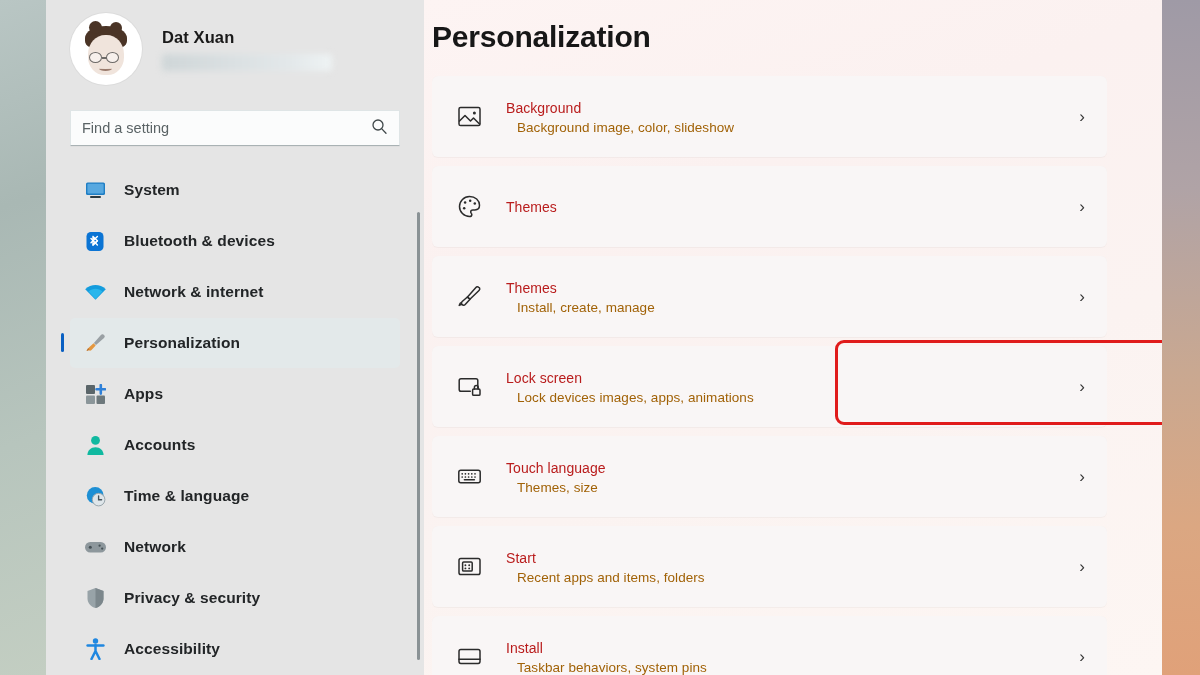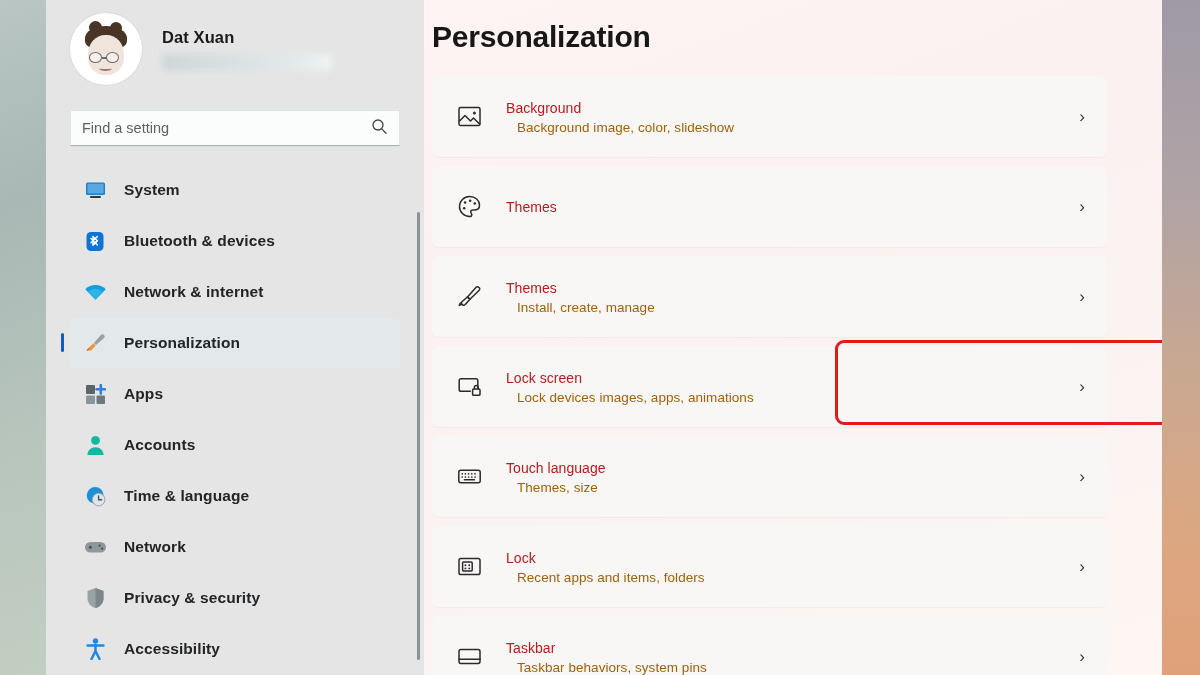--- a/index.html
+++ b/index.html
@@ -386,35 +386,35 @@
           <svg width="25" height="25" viewBox="0 0 25 25" fill="none" stroke="#2b2b2b" stroke-width="1.5">
             <rect x="2" y="4.4" width="21" height="16.2" rx="1.8"></rect>
             <rect x="5.6" y="8" width="9.6" height="9" rx="1.1"></rect>
             <circle cx="8.4" cy="11.2" r=".95" fill="#2b2b2b" stroke="none"></circle>
             <circle cx="12.2" cy="11.2" r=".95" fill="#2b2b2b" stroke="none"></circle>
             <circle cx="8.4" cy="14.4" r=".95" fill="#2b2b2b" stroke="none"></circle>
             <circle cx="12.2" cy="14.4" r=".95" fill="#2b2b2b" stroke="none"></circle>
           </svg>
         </span>
         <span class="card-text">
-          <span class="card-title">Lock</span>
+          <span class="card-title">Start</span>
           <span class="card-sub" style="display:block">Recent apps and items, folders</span>
         </span>
         <span class="card-chevron">›</span>
       </div>
 
       <div class="card">
         <span class="card-icon">
           <svg width="25" height="25" viewBox="0 0 25 25" fill="none" stroke="#2b2b2b" stroke-width="1.5">
             <rect x="2" y="5.6" width="21" height="13.8" rx="1.8"></rect>
             <path d="M2 15.2h21" stroke-linecap="round"></path>
           </svg>
         </span>
         <span class="card-text">
-          <span class="card-title">Taskbar</span>
+          <span class="card-title">Install</span>
           <span class="card-sub" style="display:block">Taskbar behaviors, system pins</span>
         </span>
         <span class="card-chevron">›</span>
       </div>
 
     </div>
 
     <div id="highlight-box"></div>
 
   </div>

